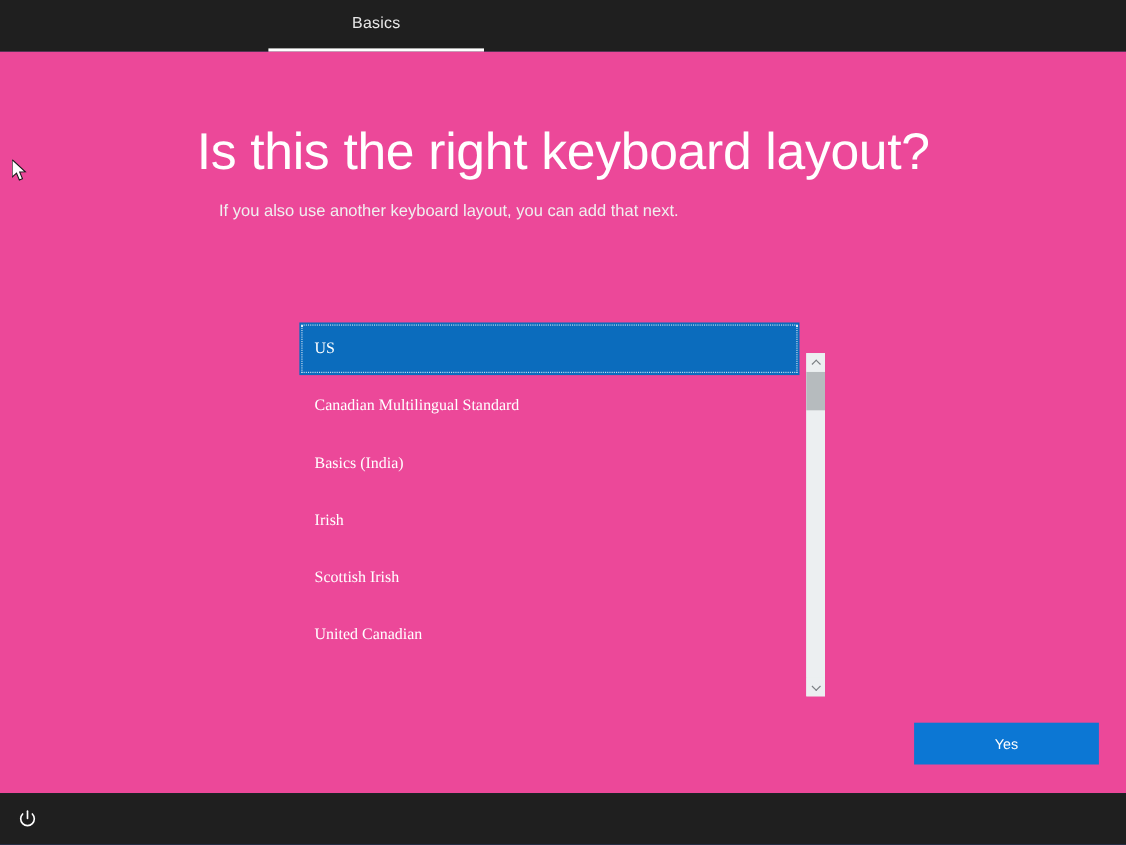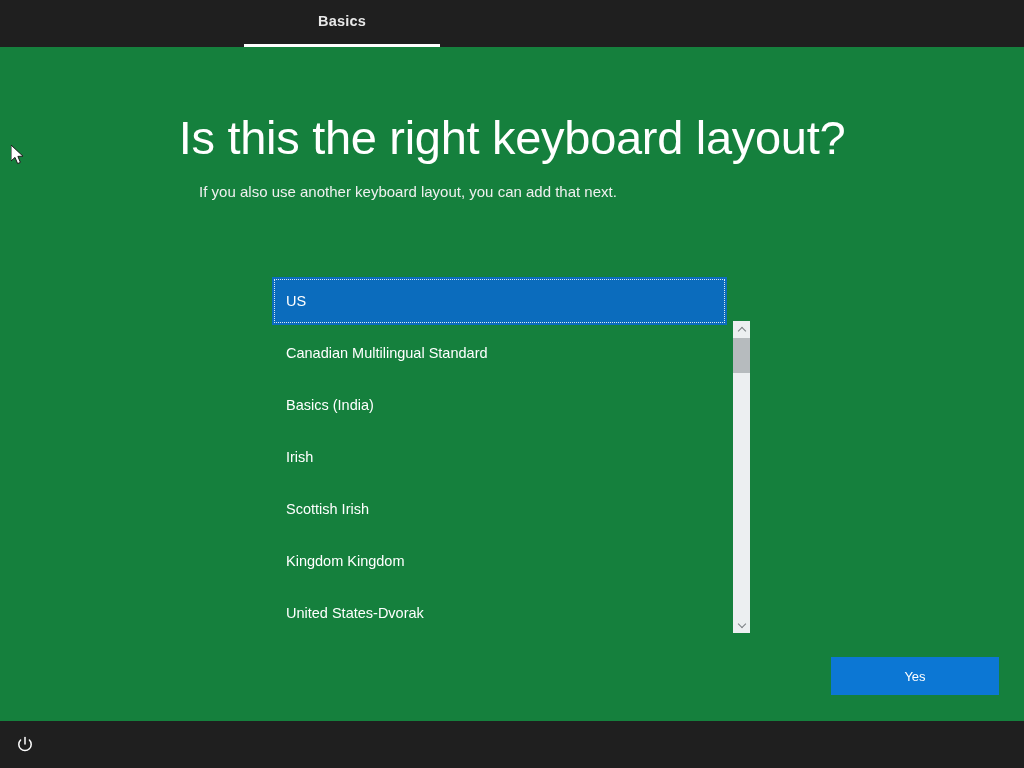--- a/index.html
+++ b/index.html
@@ -44,38 +44,37 @@
     align-items: center;
     justify-content: center;
     box-sizing: border-box;
   }
   #tab-basics .tab-label {
     font-size: 14.5px;
     color: #e8e8e8;
     letter-spacing: 0.2px;
     line-height: 1;
     padding-bottom: 4px;
-    font-weight: bold;
   }
   #tab-basics .tab-underline {
     position: absolute;
     left: 0;
     bottom: 0;
     width: 196px;
     height: 3px;
     background: #ffffff;
   }
 
   
   #stage {
     position: absolute;
     top: 47px; left: 0;
     width: 1024px;
     height: 674px;
-    background: #15803d;
+    background: #ec4899;
   }
 
   #page-title {
     position: absolute;
     top: 66px;
     left: 0;
     width: 1024px;
     text-align: center;
     font-size: 47px;
     font-weight: 300;
@@ -98,24 +97,25 @@
   #layout-listbox {
     position: absolute;
     left: 272px;
     top: 230px;
     width: 480px;
     height: 356px;
   }
   #layout-list {
     position: absolute;
     left: 0;
-    top: 0;
+    top: 16px;
     width: 455px;
     height: 356px;
     overflow: hidden;
+    font-family: Liberation Serif, serif;
   }
   .layout-item {
     position: relative;
     height: 48px;
     box-sizing: border-box;
     display: flex;
     align-items: center;
     padding-left: 14px;
     font-size: 14.5px;
     color: #ffffff;
@@ -264,24 +264,21 @@
       <div class="layout-item">
         <span>Basics (India)</span>
       </div>
       <div class="layout-item">
         <span>Irish</span>
       </div>
       <div class="layout-item">
         <span>Scottish Irish</span>
       </div>
       <div class="layout-item">
-        <span>Kingdom Kingdom</span>
-      </div>
-      <div class="layout-item">
-        <span>United States-Dvorak</span>
+        <span>United Canadian</span>
       </div>
     </div>
 
     <div id="list-scrollbar">
       <div id="sb-track"></div>
       <div id="sb-thumb"></div>
       <div class="sb-button up">
         <span class="sb-chevron up"></span>
       </div>
       <div class="sb-button down">

